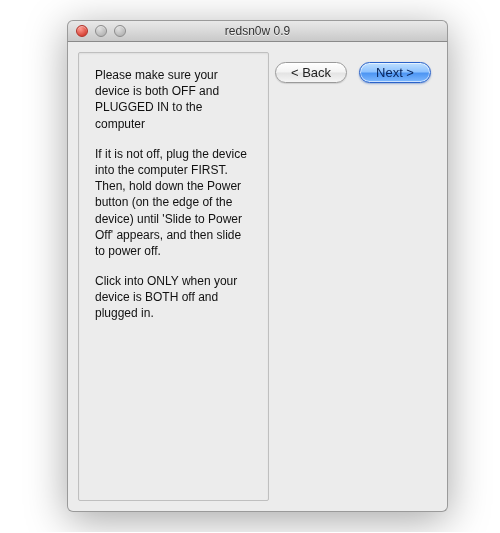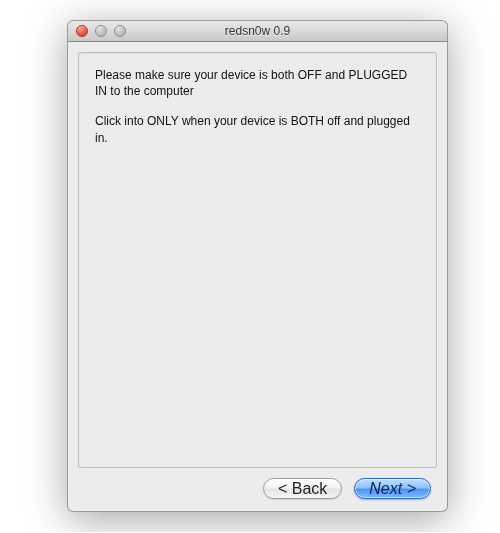--- a/index.html
+++ b/index.html
@@ -53,21 +53,20 @@
       text-shadow: 0 1px 0 rgba(255,255,255,0.7);
     }
     .window-body {
       background: #ececec;
       border: 1px solid #9a9a9a;
       border-top: none;
       border-bottom-left-radius: 6px;
       border-bottom-right-radius: 6px;
       height: 470px;
       display: flex;
-      flex-direction: column;
       padding: 10px;
     }
     .content-panel {
       flex: 1;
       background: #ececec;
       border: 1px solid #bfbfbf;
       border-radius: 2px;
       box-shadow: inset 0 1px 2px rgba(0,0,0,0.06);
       padding: 14px 16px;
       font-size: 12px;
@@ -78,55 +77,55 @@
     .button-row {
       display: flex;
       justify-content: flex-end;
       gap: 12px;
       padding: 10px 6px 2px 6px;
     }
     .aqua-btn {
       min-width: 72px;
       height: 21px;
       border-radius: 11px;
-      font-size: 16px;
+      font-size: 13px;
       color: #222;
       display: inline-flex;
       align-items: center;
       justify-content: center;
       padding: 0 14px;
       cursor: default;
       border: 1px solid #9a9a9a;
       background: linear-gradient(to bottom, #ffffff 0%, #f3f3f3 48%, #e3e3e3 52%, #f5f5f5 100%);
       box-shadow: 0 1px 0 rgba(255,255,255,0.9) inset, 0 1px 1px rgba(0,0,0,0.12);
       user-select: none;
     }
     .aqua-btn.primary {
       border: 1px solid #2a62c9;
       background: linear-gradient(to bottom, #bfe0ff 0%, #8fc3ff 45%, #4e96f3 55%, #7fb9ff 100%);
       color: #08245a;
       box-shadow: 0 0 0 1px rgba(255,255,255,0.6) inset, 0 1px 2px rgba(20,80,180,0.4);
-      font-style: italic;
     }
   </style>
 </head>
 <body>
 
 <div class="window-wrap">
   <div class="titlebar">
     <div class="traffic">
       <div class="tl-btn tl-close"></div>
       <div class="tl-btn tl-min"></div>
       <div class="tl-btn tl-zoom"></div>
     </div>
     <div class="title">redsn0w 0.9</div>
   </div>
   <div class="window-body">
     <div class="content-panel">
       <p>Please make sure your device is both OFF and PLUGGED IN to the computer</p>
+      <p>If it is not off, plug the device into the computer FIRST. Then, hold down the Power button (on the edge of the device) until 'Slide to Power Off' appears, and then slide to power off.</p>
       <p>Click into ONLY when your device is BOTH off and plugged in.</p>
     </div>
     <div class="button-row">
       <div class="aqua-btn">&lt; Back</div>
       <div class="aqua-btn primary">Next &gt;</div>
     </div>
   </div>
 </div>
 
 </body></html>

